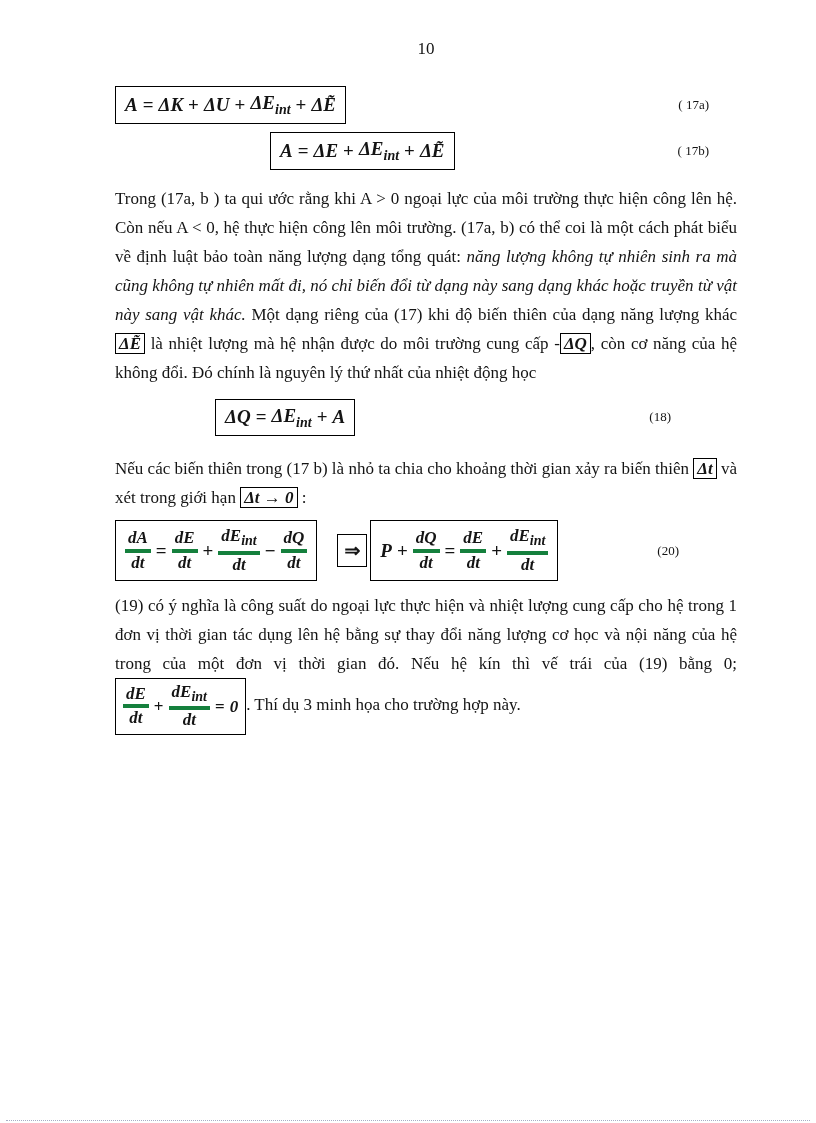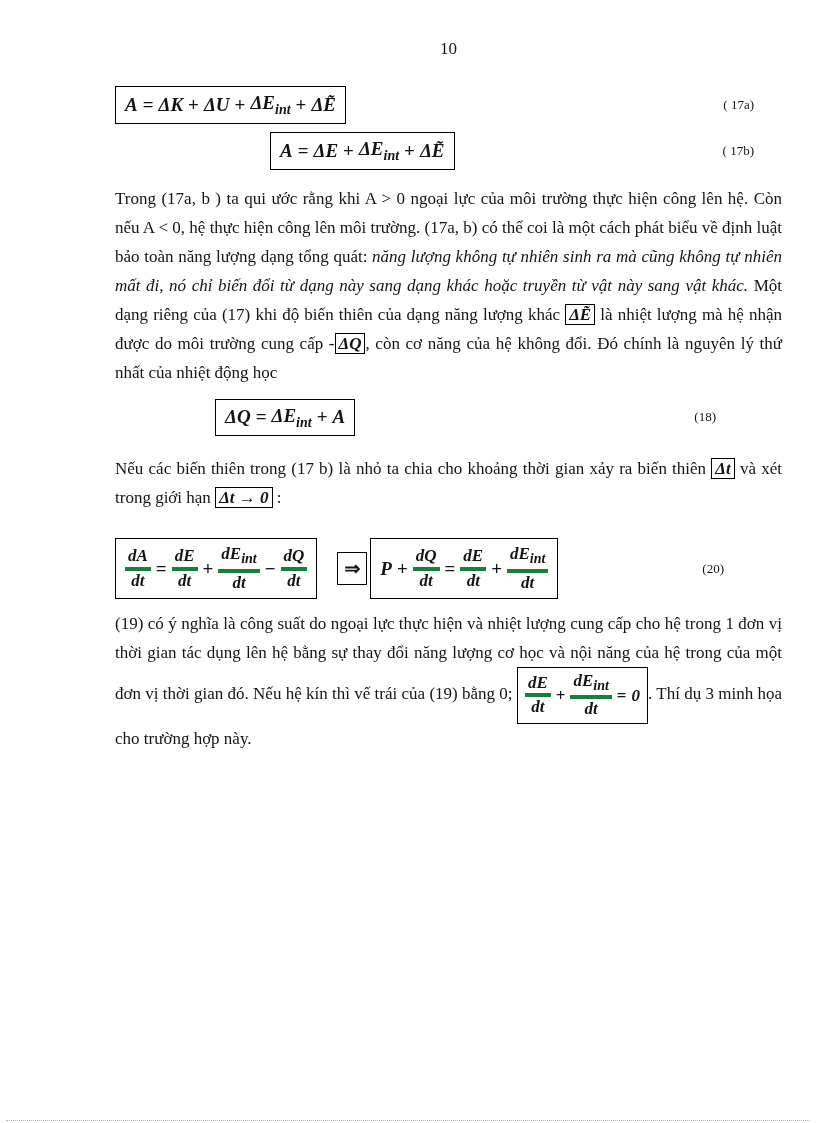--- a/index.html
+++ b/index.html
@@ -6,39 +6,39 @@
   .page{
     position:relative;
     width:816px;height:1123px;
     background:#ffffff;
     font-family:"Liberation Serif", serif;
     color:#141414;
     overflow:hidden;
     box-sizing:border-box;
   }
   .content{
-    padding:38px 34px 0 115px;
+    padding:38px 79px 0 115px;
     box-sizing:border-box;
   }
   .pagenum{
     text-align:center;
     font-size:17px;
     line-height:22px;
     margin:0 0 26px 0;
   }
   p.body{
     margin:0;
     font-size:17px;
     line-height:29px;
     text-align:justify;
   }
   #p1{margin-bottom:12px;}
   #p3{margin-bottom:12px;}
   #p4{margin-bottom:18px;}
-  #p5{margin-bottom:26px;}
+  #p5{margin-bottom:8px;}
   
   .ibox{
     border:1px solid #000;
     padding:0 3px;
     font-weight:bold;
     font-style:italic;
     white-space:nowrap;
   }
   
   .ieq{

